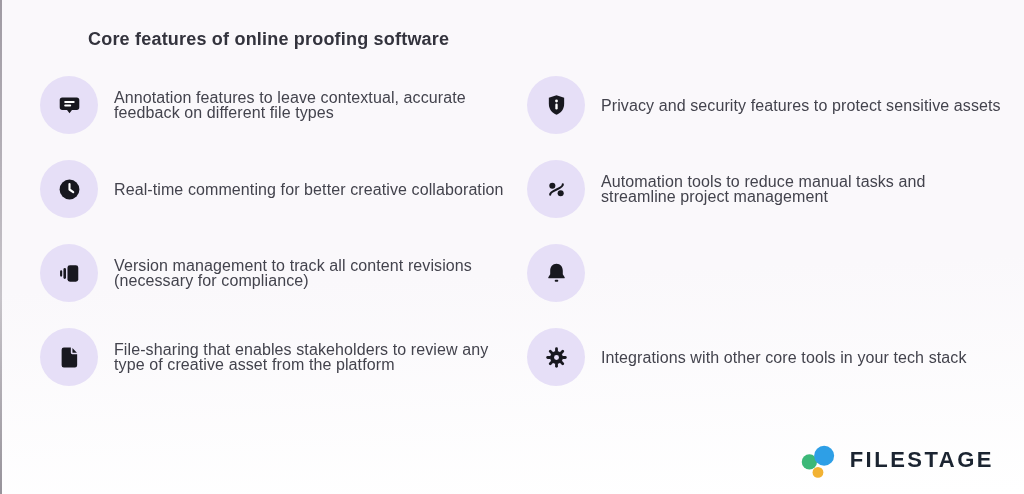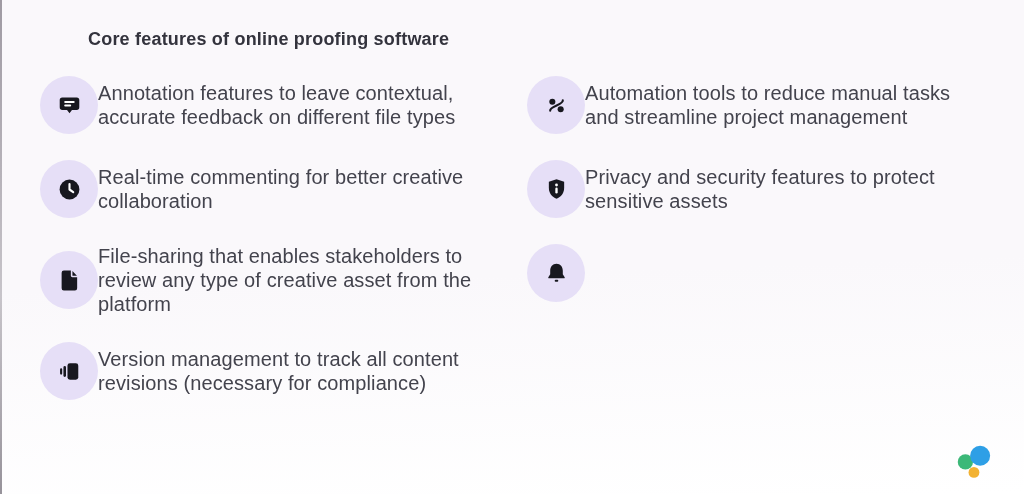--- a/index.html
+++ b/index.html
@@ -36,22 +36,22 @@
   .col-right{left:527px;}
   .feature{display:flex;align-items:center;}
   .icon-circle{
     flex:none;width:58px;height:58px;border-radius:50%;
     background:var(--icon-circle-bg);
     display:flex;align-items:center;justify-content:center;
     color:var(--icon-glyph);
   }
   .icon-circle svg{width:27px;height:27px;display:block;}
   .feature-text{
-    max-width:400px;
-    font-size:20px;line-height:24px;color:var(--body-text);letter-spacing:.1px;
+    margin-left:16px;max-width:400px;
+    font-size:16px;line-height:15px;color:var(--body-text);letter-spacing:.1px;
   }
   .logo{
     position:absolute;right:30px;bottom:14px;
     display:flex;align-items:center;gap:12px;
   }
   .logo-mark{width:42px;height:40px;display:block;}
   .logo-word{
     font-size:22px;font-weight:800;letter-spacing:2.5px;color:var(--logo-text);
   }
 </style>
@@ -82,76 +82,96 @@
           <circle cx="12" cy="12" r="8.8" fill="currentColor"></circle>
           <path d="M12 7.2V12l3.3 2.3" fill="none" stroke="#fff" stroke-width="1.9" stroke-linecap="round" stroke-linejoin="round"></path>
         </svg>
       </span>
       <p class="feature-text">Real-time commenting for better creative collaboration</p>
     </div>
 
     <div class="feature">
       <span class="icon-circle">
         <svg viewBox="0 0 24 24" aria-hidden="true" fill="currentColor">
-          <path d="M7 3.2h6.2v4.5a1.3 1.3 0 0 0 1.3 1.3h4.3v9.9a2 2 0 0 1-2 2H7a2 2 0 0 1-2-2V5.2a2 2 0 0 1 2-2z"></path>
-          <path d="M14.6 3.5l4 4.2h-4z"></path>
-        </svg>
-      </span>
-      <p class="feature-text">File-sharing that enables stakeholders to review any type of creative asset from the platform</p>
-    </div>
-
-    <div class="feature">
-      <span class="icon-circle">
-        <svg viewBox="0 0 24 24" aria-hidden="true" fill="currentColor">
           <rect x="10.2" y="4.6" width="9.6" height="14.8" rx="2.2"></rect>
           <rect x="6.6" y="7.2" width="2.3" height="9.6" rx="1.15"></rect>
           <rect x="3.6" y="9.2" width="1.9" height="5.6" rx=".95"></rect>
         </svg>
       </span>
       <p class="feature-text">Version management to track all content revisions (necessary for compliance)</p>
     </div>
 
+    <div class="feature">
+      <span class="icon-circle">
+        <svg viewBox="0 0 24 24" aria-hidden="true" fill="currentColor">
+          <path d="M7 3.2h6.2v4.5a1.3 1.3 0 0 0 1.3 1.3h4.3v9.9a2 2 0 0 1-2 2H7a2 2 0 0 1-2-2V5.2a2 2 0 0 1 2-2z"></path>
+          <path d="M14.6 3.5l4 4.2h-4z"></path>
+        </svg>
+      </span>
+      <p class="feature-text">File-sharing that enables stakeholders to review any type of creative asset from the platform</p>
+    </div>
+
   </section>
 
   <section class="col col-right">
+
+    <div class="feature">
+      <span class="icon-circle">
+        <svg viewBox="0 0 24 24" aria-hidden="true">
+          <path fill="currentColor" d="M12 2.8l6.8 2.3v5.6c0 4.6-2.9 8-6.8 9.5-3.9-1.5-6.8-4.9-6.8-9.5V5.1z"></path>
+          <circle cx="12" cy="8" r="1.25" fill="#fff"></circle>
+          <rect x="10.95" y="10.2" width="2.1" height="5.3" rx="1.05" fill="#fff"></rect>
+        </svg>
+      </span>
+      <p class="feature-text">Privacy and security features to protect sensitive assets</p>
+    </div>
 
     <div class="feature">
       <span class="icon-circle">
         <svg viewBox="0 0 24 24" aria-hidden="true">
           <path d="M17.6 7.4c.9 3.9-11.8 5.2-11.2 9.2" fill="none" stroke="currentColor" stroke-width="1.9" stroke-linecap="round"></path>
           <circle cx="8.3" cy="8.6" r="2.7" fill="currentColor"></circle>
           <circle cx="15.7" cy="15.4" r="2.7" fill="currentColor"></circle>
         </svg>
       </span>
       <p class="feature-text">Automation tools to reduce manual tasks and streamline project management</p>
     </div>
 
     <div class="feature">
       <span class="icon-circle">
-        <svg viewBox="0 0 24 24" aria-hidden="true">
-          <path fill="currentColor" d="M12 2.8l6.8 2.3v5.6c0 4.6-2.9 8-6.8 9.5-3.9-1.5-6.8-4.9-6.8-9.5V5.1z"></path>
-          <circle cx="12" cy="8" r="1.25" fill="#fff"></circle>
-          <rect x="10.95" y="10.2" width="2.1" height="5.3" rx="1.05" fill="#fff"></rect>
-        </svg>
-      </span>
-      <p class="feature-text">Privacy and security features to protect sensitive assets</p>
-    </div>
-
-    <div class="feature">
-      <span class="icon-circle">
         <svg viewBox="0 0 24 24" aria-hidden="true" fill="currentColor">
           <path d="M12 3.4c-3.5 0-5.6 2.7-5.6 6.1v3.2l-1.65 2.7a.52.52 0 0 0 .44.8h13.62a.52.52 0 0 0 .44-.8l-1.65-2.7V9.5c0-3.4-2.1-6.1-5.6-6.1z"></path>
           <rect x="10.4" y="17.6" width="3.2" height="1.7" rx=".85"></rect>
         </svg>
       </span>
     </div>
 
+    <div class="feature">
+      <span class="icon-circle">
+        <svg viewBox="0 0 24 24" aria-hidden="true">
+          <g fill="currentColor">
+            <circle cx="12" cy="12" r="5.7"></circle>
+            <rect x="10.75" y="2.9" width="2.5" height="4.6" rx="1.25"></rect>
+            <rect x="10.75" y="2.9" width="2.5" height="4.6" rx="1.25" transform="rotate(45 12 12)"></rect>
+            <rect x="10.75" y="2.9" width="2.5" height="4.6" rx="1.25" transform="rotate(90 12 12)"></rect>
+            <rect x="10.75" y="2.9" width="2.5" height="4.6" rx="1.25" transform="rotate(135 12 12)"></rect>
+            <rect x="10.75" y="2.9" width="2.5" height="4.6" rx="1.25" transform="rotate(180 12 12)"></rect>
+            <rect x="10.75" y="2.9" width="2.5" height="4.6" rx="1.25" transform="rotate(225 12 12)"></rect>
+            <rect x="10.75" y="2.9" width="2.5" height="4.6" rx="1.25" transform="rotate(270 12 12)"></rect>
+            <rect x="10.75" y="2.9" width="2.5" height="4.6" rx="1.25" transform="rotate(315 12 12)"></rect>
+          </g>
+          <circle cx="12" cy="12" r="2.2" fill="var(--icon-circle-bg)"></circle>
+        </svg>
+      </span>
+      <p class="feature-text">Integrations with other core tools in your tech stack</p>
+    </div>
 
   </section>
 
   <div class="logo">
     <svg class="logo-mark" viewBox="0 0 42 42" aria-hidden="true">
       <circle cx="13" cy="23" r="8" fill="var(--logo-green)"></circle>
       <circle cx="28.5" cy="16.5" r="10.5" fill="var(--logo-blue)"></circle>
       <circle cx="22" cy="34" r="5.7" fill="var(--logo-yellow)"></circle>
     </svg>
+    <span class="logo-word">FILESTAGE</span>
   </div>
 </main>
 
 </body></html>

